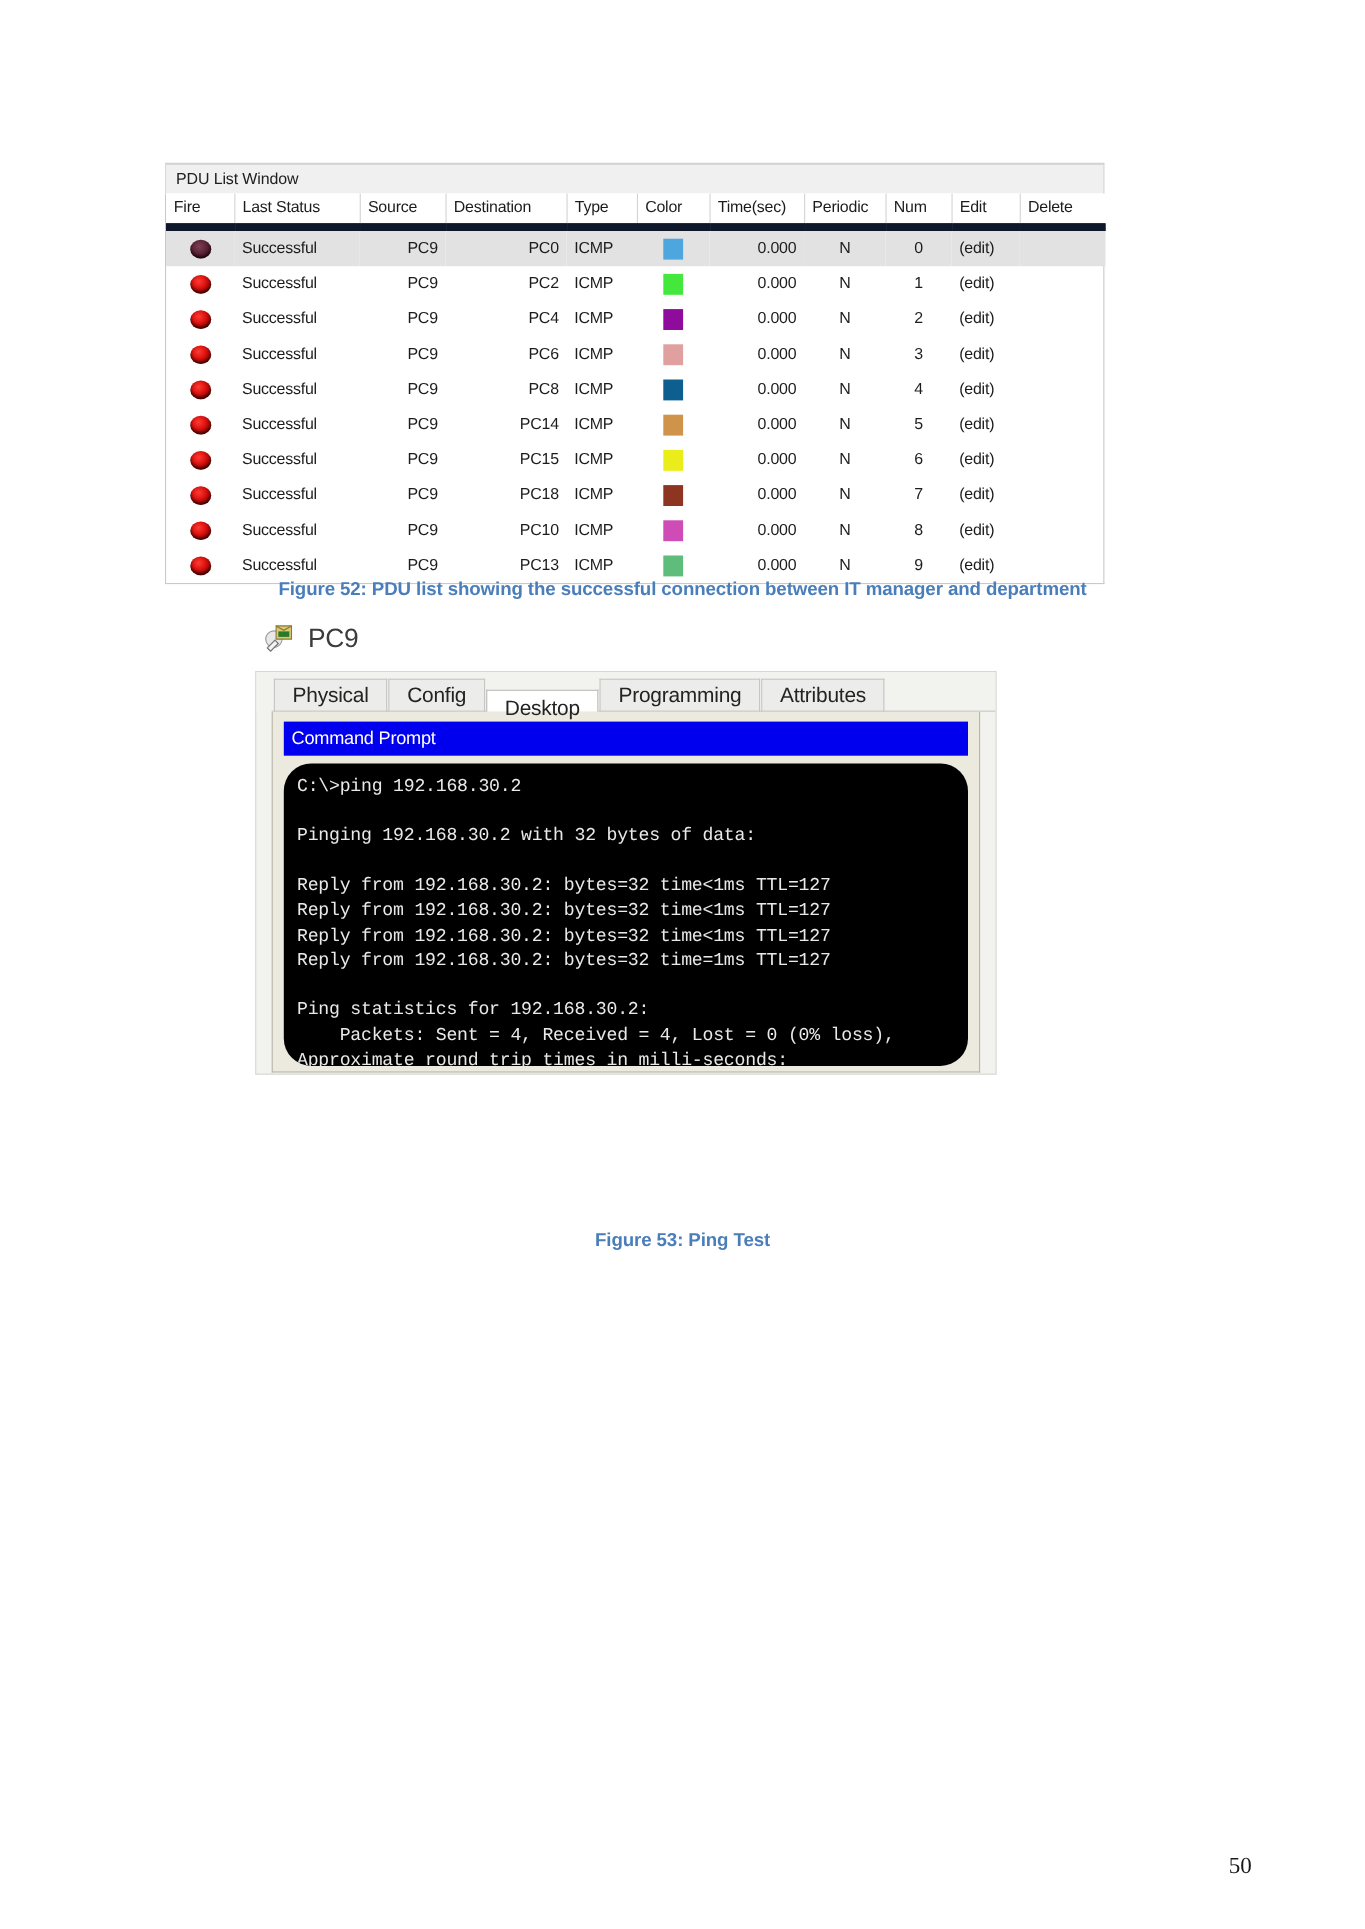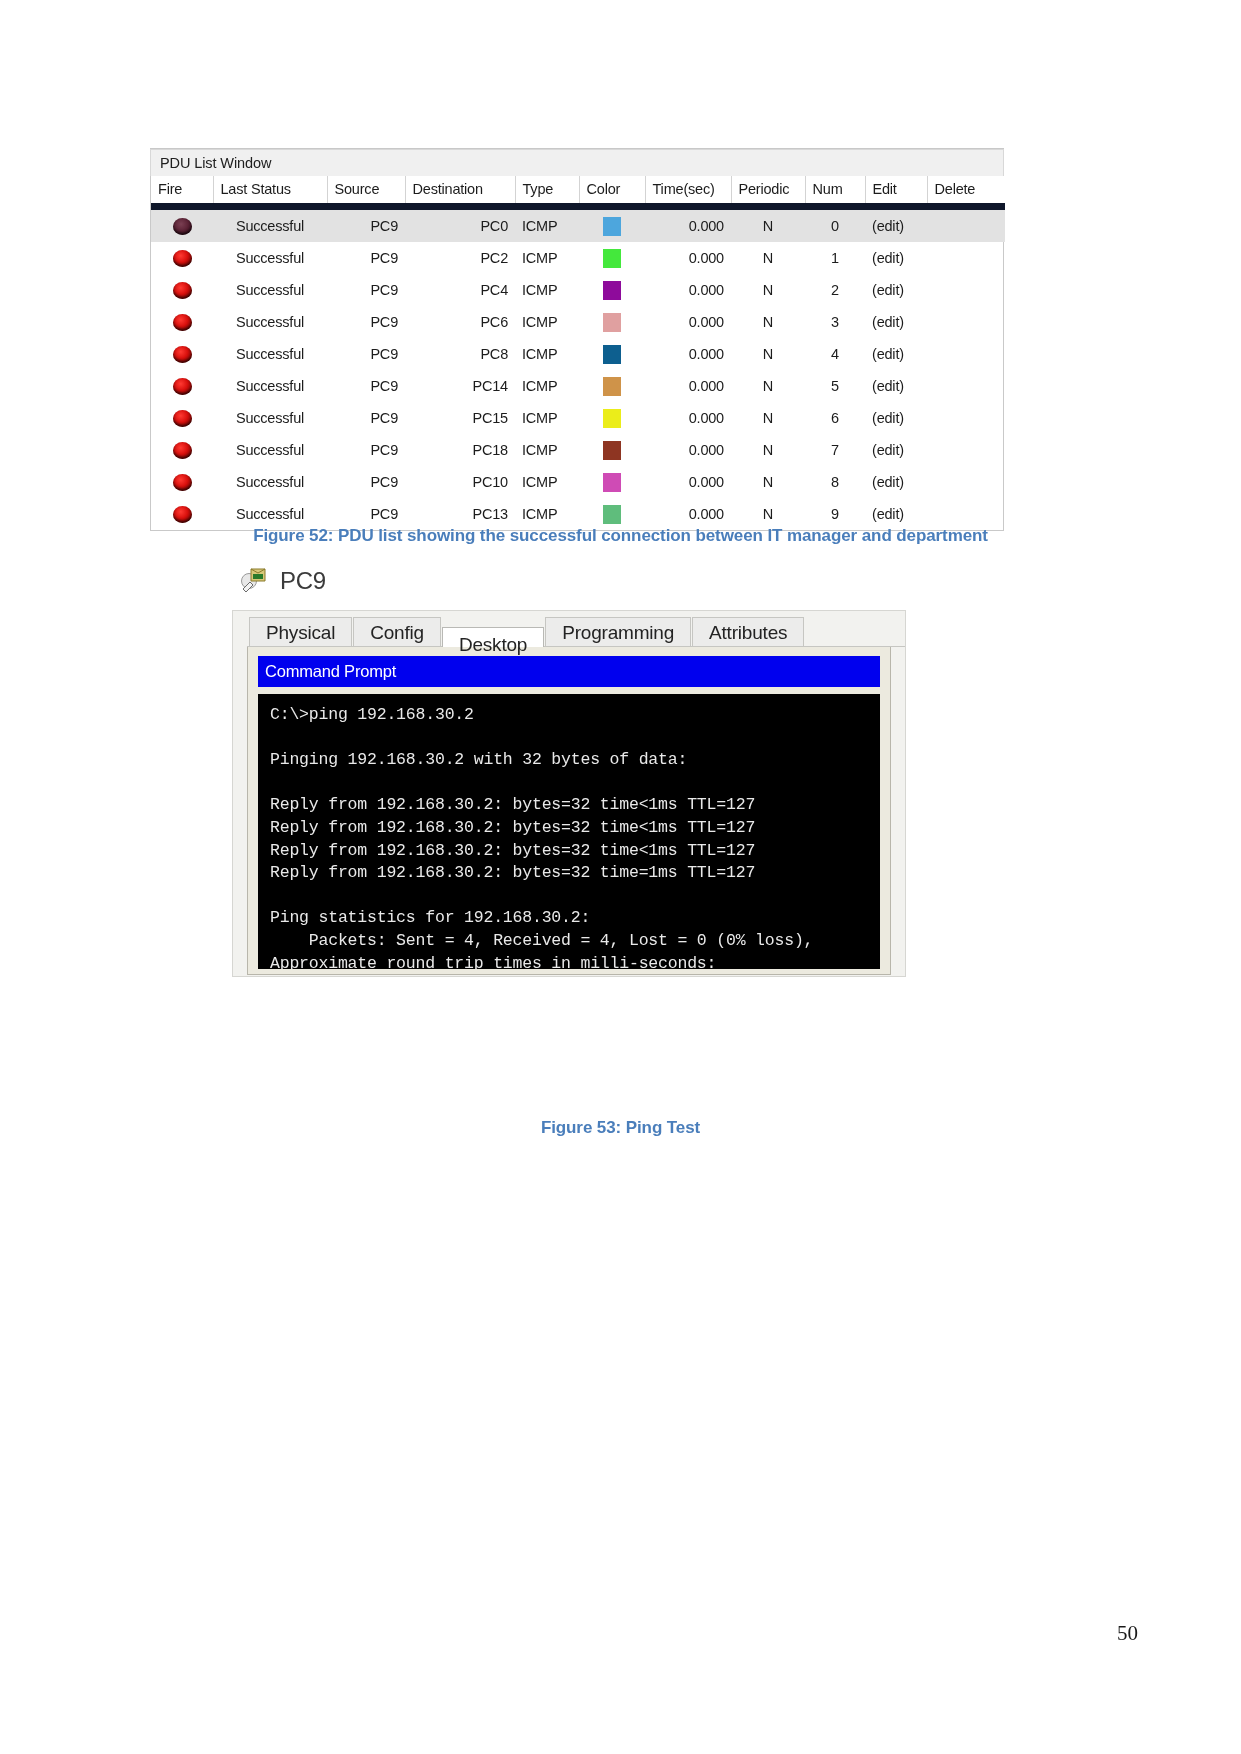--- a/index.html
+++ b/index.html
@@ -76,21 +76,21 @@
   .col-source { width: 78px; }
   .col-dest   { width: 110px; }
   .col-type   { width: 64px; }
   .col-color  { width: 66px; }
   .col-time   { width: 86px; }
   .col-per    { width: 74px; }
   .col-num    { width: 60px; }
   .col-edit   { width: 62px; }
   .col-del    { width: 78px; }
 
-  td.c-status { text-align: center; padding-right: 18px; }
+  td.c-status { text-align: left; padding-right: 18px; }
   td.c-source { text-align: right; padding-right: 14px; }
   td.c-dest   { text-align: right; padding-right: 22px; }
   td.c-type   { text-align: left;  padding-left: 7px; }
   td.c-time   { text-align: right; padding-right: 9px; }
   td.c-per    { text-align: center; }
   td.c-num    { text-align: center; }
   td.c-edit   { text-align: left; padding-left: 6px; }
 
   .fire-cell { text-align: center; }
   .fire-dot {
@@ -217,36 +217,37 @@
     font-size: 16.5px;
     letter-spacing: -0.2px;
   }
   #terminal {
     margin: 7px 10px 0 10px;
     background: #000000;
     height: 275px;
     padding: 10px 0 0 12px;
     box-sizing: border-box;
     overflow: hidden;
+    border-radius: 25px;
   }
   #terminal .line {
     font-family: "Liberation Mono", monospace;
     font-size: 16.5px;
     line-height: 22.6px;
     color: #e9e9e9;
     white-space: pre;
     letter-spacing: -0.2px;
   }
   #terminal .line.blank { color: transparent; }
 
   
   #page-number {
     position: absolute;
     right: 103px;
-    top: 1621px;
+    top: 1684px;
     font-size: 21px;
     color: #1a1a1a;
     font-family: "Liberation Serif", serif;
   }
 </style>
 </head>
 <body>
 
 <div id="pdu-window">
   <div id="pdu-titlebar">

